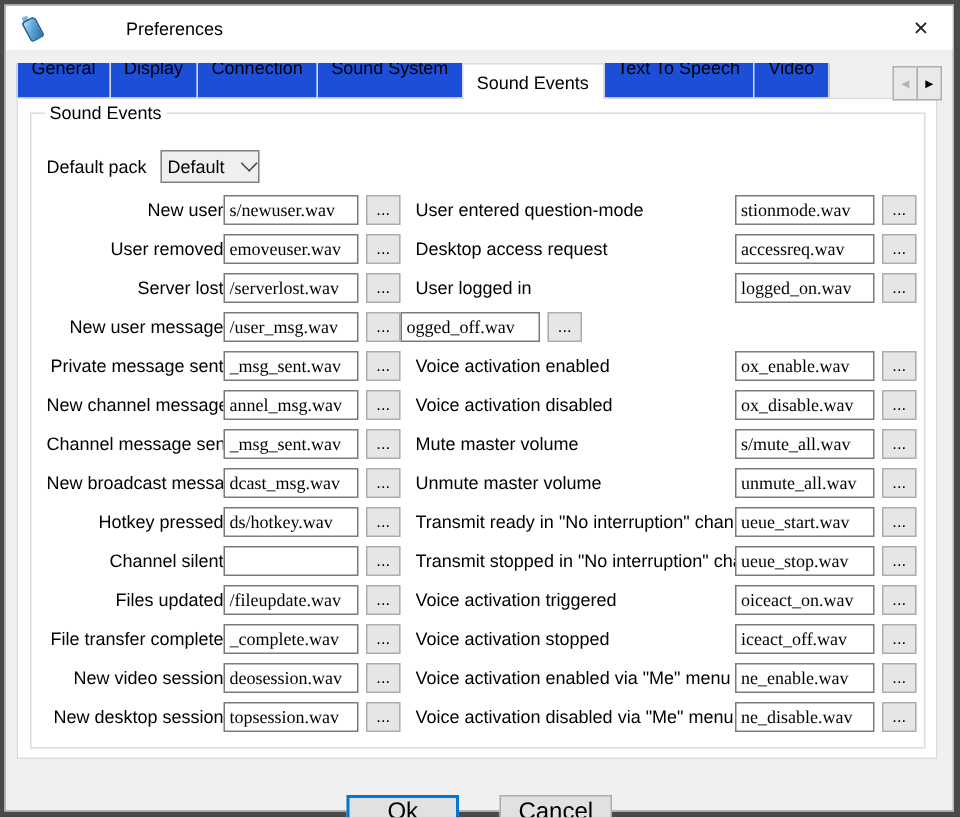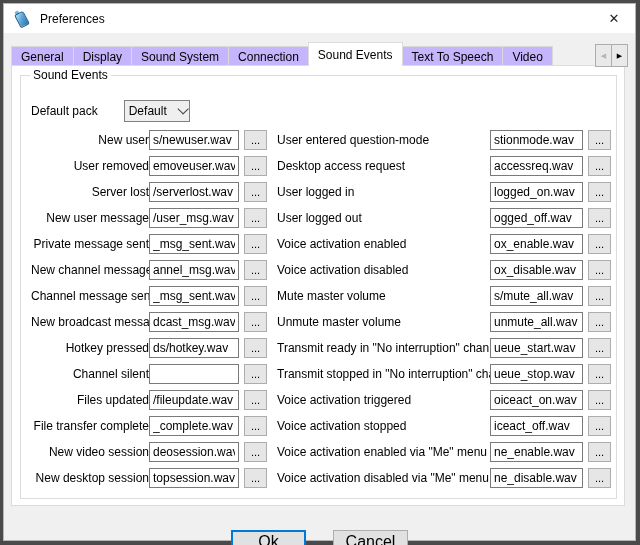--- a/index.html
+++ b/index.html
@@ -1,58 +1,58 @@
 <!DOCTYPE html>
 <html><head>
 <meta charset="utf-8">
 <style>
   html,body{margin:0;padding:0;}
   .stage{position:relative;width:640px;height:545px;background:#4a4a4a;overflow:hidden;
          font-family:"Liberation Sans",sans-serif;font-size:12px;color:#000;}
   .dialog{position:absolute;left:3px;top:3px;width:633px;height:538px;background:#f0f0f0;
           border:1px solid #b5b5b5;box-sizing:border-box;}
   
-  .titlebar{height:29px;background:#fff;display:flex;align-items:center;padding-left:9px;}
+  .titlebar{height:29px;background:#fff;display:flex;align-items:center;padding-left:9px;gap:44px;}
   .app-icon{position:relative;width:17px;height:17px;display:inline-block;}
   .app-icon i{position:absolute;left:4px;top:2px;width:8px;height:13px;border-radius:2px 3px 2px 2px;
           background:linear-gradient(135deg,#bfe0f2 0%,#5ea7d6 45%,#2b6ea6 100%);
           border:1px solid #1d5e93;transform:rotate(-28deg);}
   .app-icon b{position:absolute;left:2px;top:1px;width:4px;height:4px;background:#7fb8dd;
           transform:rotate(-28deg);border-radius:1px;}
   .win-title{margin-left:10px;}
   .close-btn{margin-left:auto;width:42px;height:29px;display:flex;align-items:center;
           justify-content:center;font-size:13px;color:#222;cursor:default;}
   
   .tabbar{position:absolute;left:7px;top:38px;right:6px;height:24px;display:flex;
           align-items:flex-end;overflow:hidden;}
-  .tab{height:20px;line-height:20px;padding:0 9px;background:#c4b5fd;border:1px solid #d9d9d9;
+  .tab{height:32px;line-height:20px;padding:0 9px;background:#1d4ed8;border:1px solid #d9d9d9;
        border-bottom:none;margin-right:-1px;box-sizing:border-box;white-space:nowrap;}
   .tab.active{height:24px;line-height:24px;background:#fff;border-color:#dcdcdc;z-index:3;position:relative;}
   .tab.clipped{max-width:52px;overflow:hidden;}
   .tabscroll{position:absolute;right:7px;top:40px;display:flex;z-index:4;}
   .tsbtn{width:15px;height:21px;border:1px solid #adadad;background:#e9e9e9;display:flex;
          align-items:center;justify-content:center;font-size:7px;margin-left:-1px;}
   .tsbtn.disabled{color:#b5b5b5;}
   
   .tabpage{position:absolute;left:7px;top:61px;width:614px;height:441px;background:#fff;
            border:1px solid #dcdcdc;box-sizing:border-box;z-index:2;}
   .groupbox{position:absolute;left:8px;top:9px;width:597px;height:424px;border:1px solid #dcdcdc;
             box-sizing:border-box;}
   .groupbox-label{position:absolute;top:-8px;left:9px;background:#fff;padding:0 3px;}
   .packrow{position:absolute;left:10px;top:24px;height:22px;display:flex;align-items:center;}
-  .combo{margin-left:26px;width:66px;height:22px;border:1px solid #808080;background:#efefef;
+  .combo{margin-left:9px;width:66px;height:22px;border:1px solid #808080;background:#efefef;
          display:flex;align-items:center;padding:0 4px;box-sizing:border-box;}
   .combo-chevron{margin-left:auto;width:7px;height:7px;border-right:1px solid #444;
          border-bottom:1px solid #444;transform:rotate(45deg) translateY(-3px);}
   .rows{position:absolute;left:10px;top:51px;right:5px;}
   .row{display:flex;align-items:center;height:26px;}
   .lbl1{width:118px;white-space:nowrap;overflow:hidden;text-align:right;}
   .lbl2{flex:1;margin-left:10px;white-space:nowrap;overflow:hidden;}
   .fld{height:20px;box-sizing:border-box;border:1px solid #7a7a7a;background:#fff;
-       padding:1px 3px;font-family:Liberation Sans, sans-serif;font-size:12px;outline:none;}
+       padding:1px 3px;font-family:Liberation Serif, serif;font-size:12px;outline:none;}
   .fld1{width:90px;}
   .fld2{width:93px;}
   .browse{width:23px;height:20px;margin-left:5px;border:1px solid #adadad;background:#e6e6e6;
           font-size:11px;line-height:10px;padding:0;font-family:"Liberation Sans",sans-serif;}
   
   .buttonrow{position:absolute;left:0;right:0;top:506px;display:flex;justify-content:center;gap:27px;}
   .btn{width:75px;height:23px;border:1px solid #adadad;background:#e1e1e1;box-sizing:border-box;
        font-family:"Liberation Sans",sans-serif;font-size:16px;padding:0;margin-top:20px;}
   .btn span{display:block;text-align:center;}
   .btn span::first-letter{text-decoration:underline;}
@@ -69,22 +69,22 @@
           <b></b>
           <i></i>
         </span>
       <span class="win-title">Preferences</span>
       <span class="close-btn">✕</span>
     </div>
 
     <div class="tabbar">
       <div class="tab">General</div>
       <div class="tab">Display</div>
+      <div class="tab">Connection</div>
       <div class="tab">Sound System</div>
-      <div class="tab">Connection</div>
       <div class="tab active">Sound Events</div>
       <div class="tab">Text To Speech</div>
       <div class="tab clipped">Video</div>
     </div>
     <div class="tabscroll">
       <div class="tsbtn disabled">◀</div>
       <div class="tsbtn">▶</div>
     </div>
 
     <div class="tabpage">
@@ -125,21 +125,20 @@
             <button class="browse">...</button>
             <span class="lbl2">User logged in</span>
             <input class="fld fld2" value="logged_on.wav" style="">
             <button class="browse">...</button>
           </div>
 
           <div class="row">
             <span class="lbl1">New user message</span>
             <input class="fld fld1" value="/user_msg.wav" style="">
             <button class="browse">...</button>
-            <span class="lbl2">User logged out</span>
             <input class="fld fld2" value="ogged_off.wav" style="">
             <button class="browse">...</button>
           </div>
 
           <div class="row">
             <span class="lbl1">Private message sent</span>
             <input class="fld fld1" value="_msg_sent.wav" style="">
             <button class="browse">...</button>
             <span class="lbl2">Voice activation enabled</span>
             <input class="fld fld2" value="ox_enable.wav" style="">

